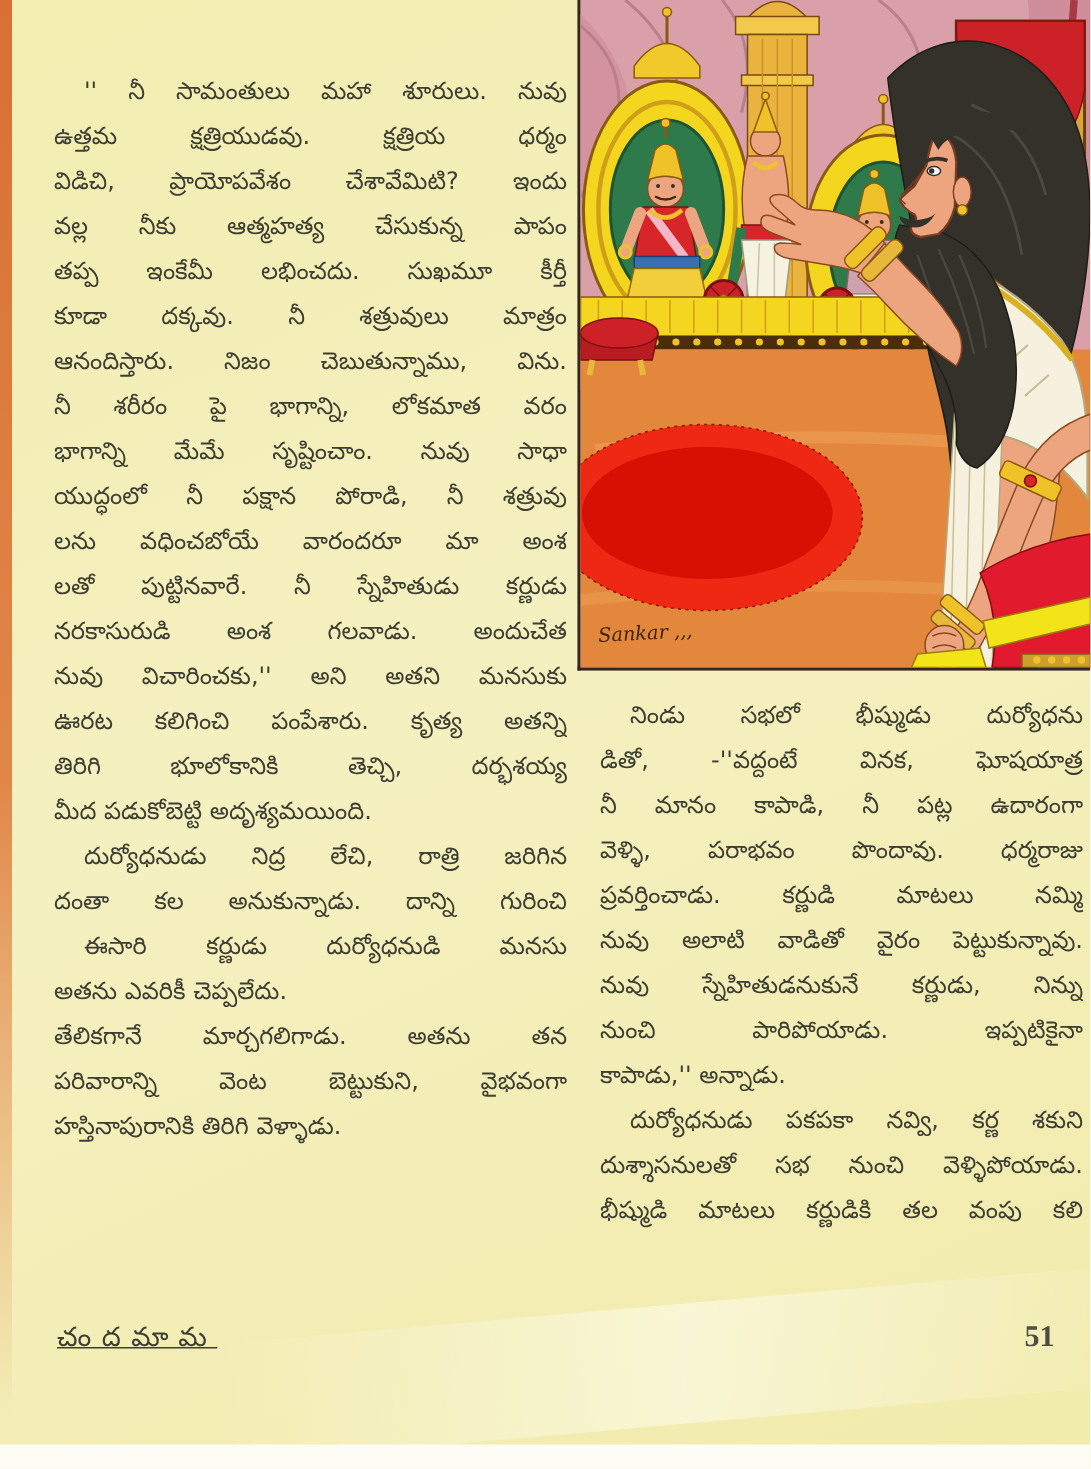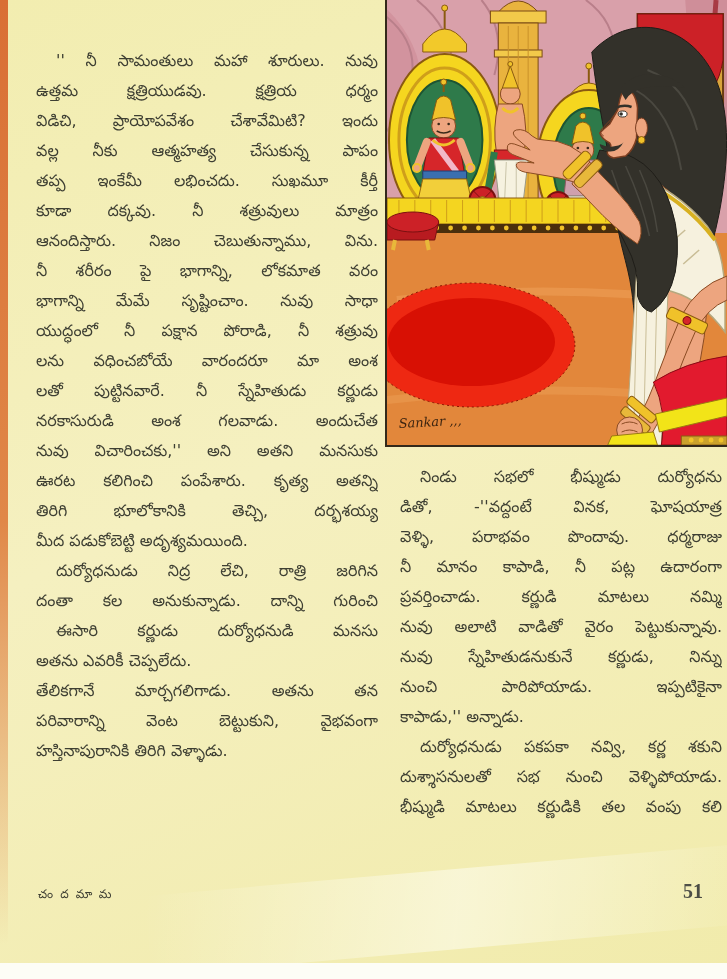--- a/index.html
+++ b/index.html
@@ -30,21 +30,21 @@
   .illustration {
     position:absolute; left:385px; top:0; width:342px; height:447px;
     box-sizing:border-box; border-left:2px solid #33291a; border-bottom:2px solid #33291a;
     background:#d9a0aa;
   }
   .illustration svg { display:block; width:100%; height:100%; }
   .footer {
     position:absolute; left:38px; right:24px; top:880px;
     display:flex; justify-content:space-between; align-items:baseline;
   }
-  .magazine-title { font-size:12px; letter-spacing:7px; color:#3e3f33; }
+  .magazine-title { font-size:18px; letter-spacing:7px; color:#3e3f33;text-decoration:underline; }
   .page-number { font-family:"Liberation Serif", serif; font-size:20px; font-weight:bold; color:#33342c; }
 </style>
 </head>
 <body>
 
 <div class="page">
   <div class="edge-strip"></div>
 
   <div class="illustration">
     <svg viewBox="0 0 342 445" preserveAspectRatio="none">
@@ -298,22 +298,22 @@
       <div class="line">దంతా కల అనుకున్నాడు. దాన్ని గురించి</div>
       <div class="line indent">ఈసారి కర్ణుడు దుర్యోధనుడి మనసు</div>
       <div class="line p-end">అతను ఎవరికీ చెప్పలేదు.</div>
       <div class="line">తేలికగానే మార్చగలిగాడు. అతను తన</div>
       <div class="line">పరివారాన్ని వెంట బెట్టుకుని, వైభవంగా</div>
       <div class="line p-end">హస్తినాపురానికి తిరిగి వెళ్ళాడు.</div>
     </div>
   <div class="column right-col">
       <div class="line indent">నిండు సభలో భీష్ముడు దుర్యోధను</div>
       <div class="line">డితో, -''వద్దంటే వినక, ఘోషయాత్ర</div>
+      <div class="line">నీ మానం కాపాడి, నీ పట్ల ఉదారంగా</div>
       <div class="line">వెళ్ళి, పరాభవం పొందావు. ధర్మరాజు</div>
-      <div class="line">నీ మానం కాపాడి, నీ పట్ల ఉదారంగా</div>
       <div class="line">ప్రవర్తించాడు. కర్ణుడి మాటలు నమ్మి</div>
       <div class="line">నువు అలాటి వాడితో వైరం పెట్టుకున్నావు.</div>
       <div class="line">నువు స్నేహితుడనుకునే కర్ణుడు, నిన్ను</div>
       <div class="line">నుంచి పారిపోయాడు. ఇప్పటికైనా</div>
       <div class="line p-end">కాపాడు,'' అన్నాడు.</div>
       <div class="line indent">దుర్యోధనుడు పకపకా నవ్వి, కర్ణ శకుని</div>
       <div class="line">దుశ్శాసనులతో సభ నుంచి వెళ్ళిపోయాడు.</div>
       <div class="line">భీష్ముడి మాటలు కర్ణుడికి తల వంపు కలి</div>
     </div>
 

